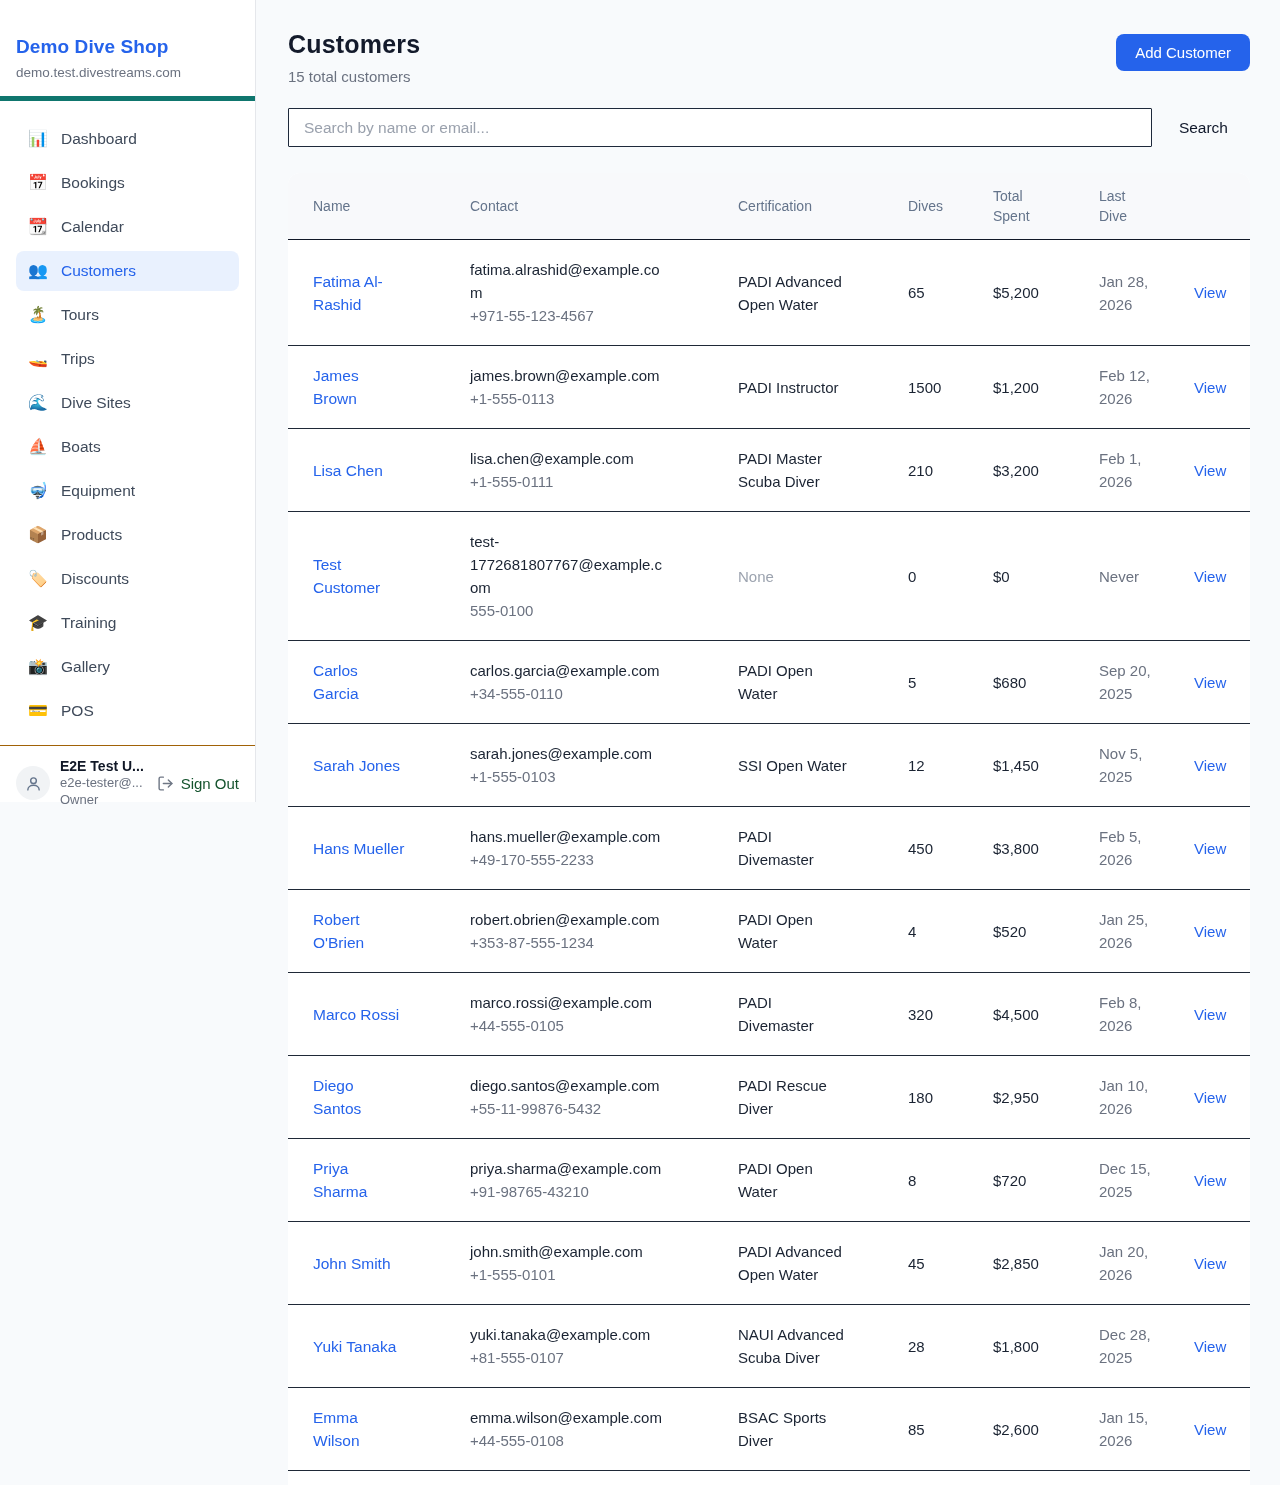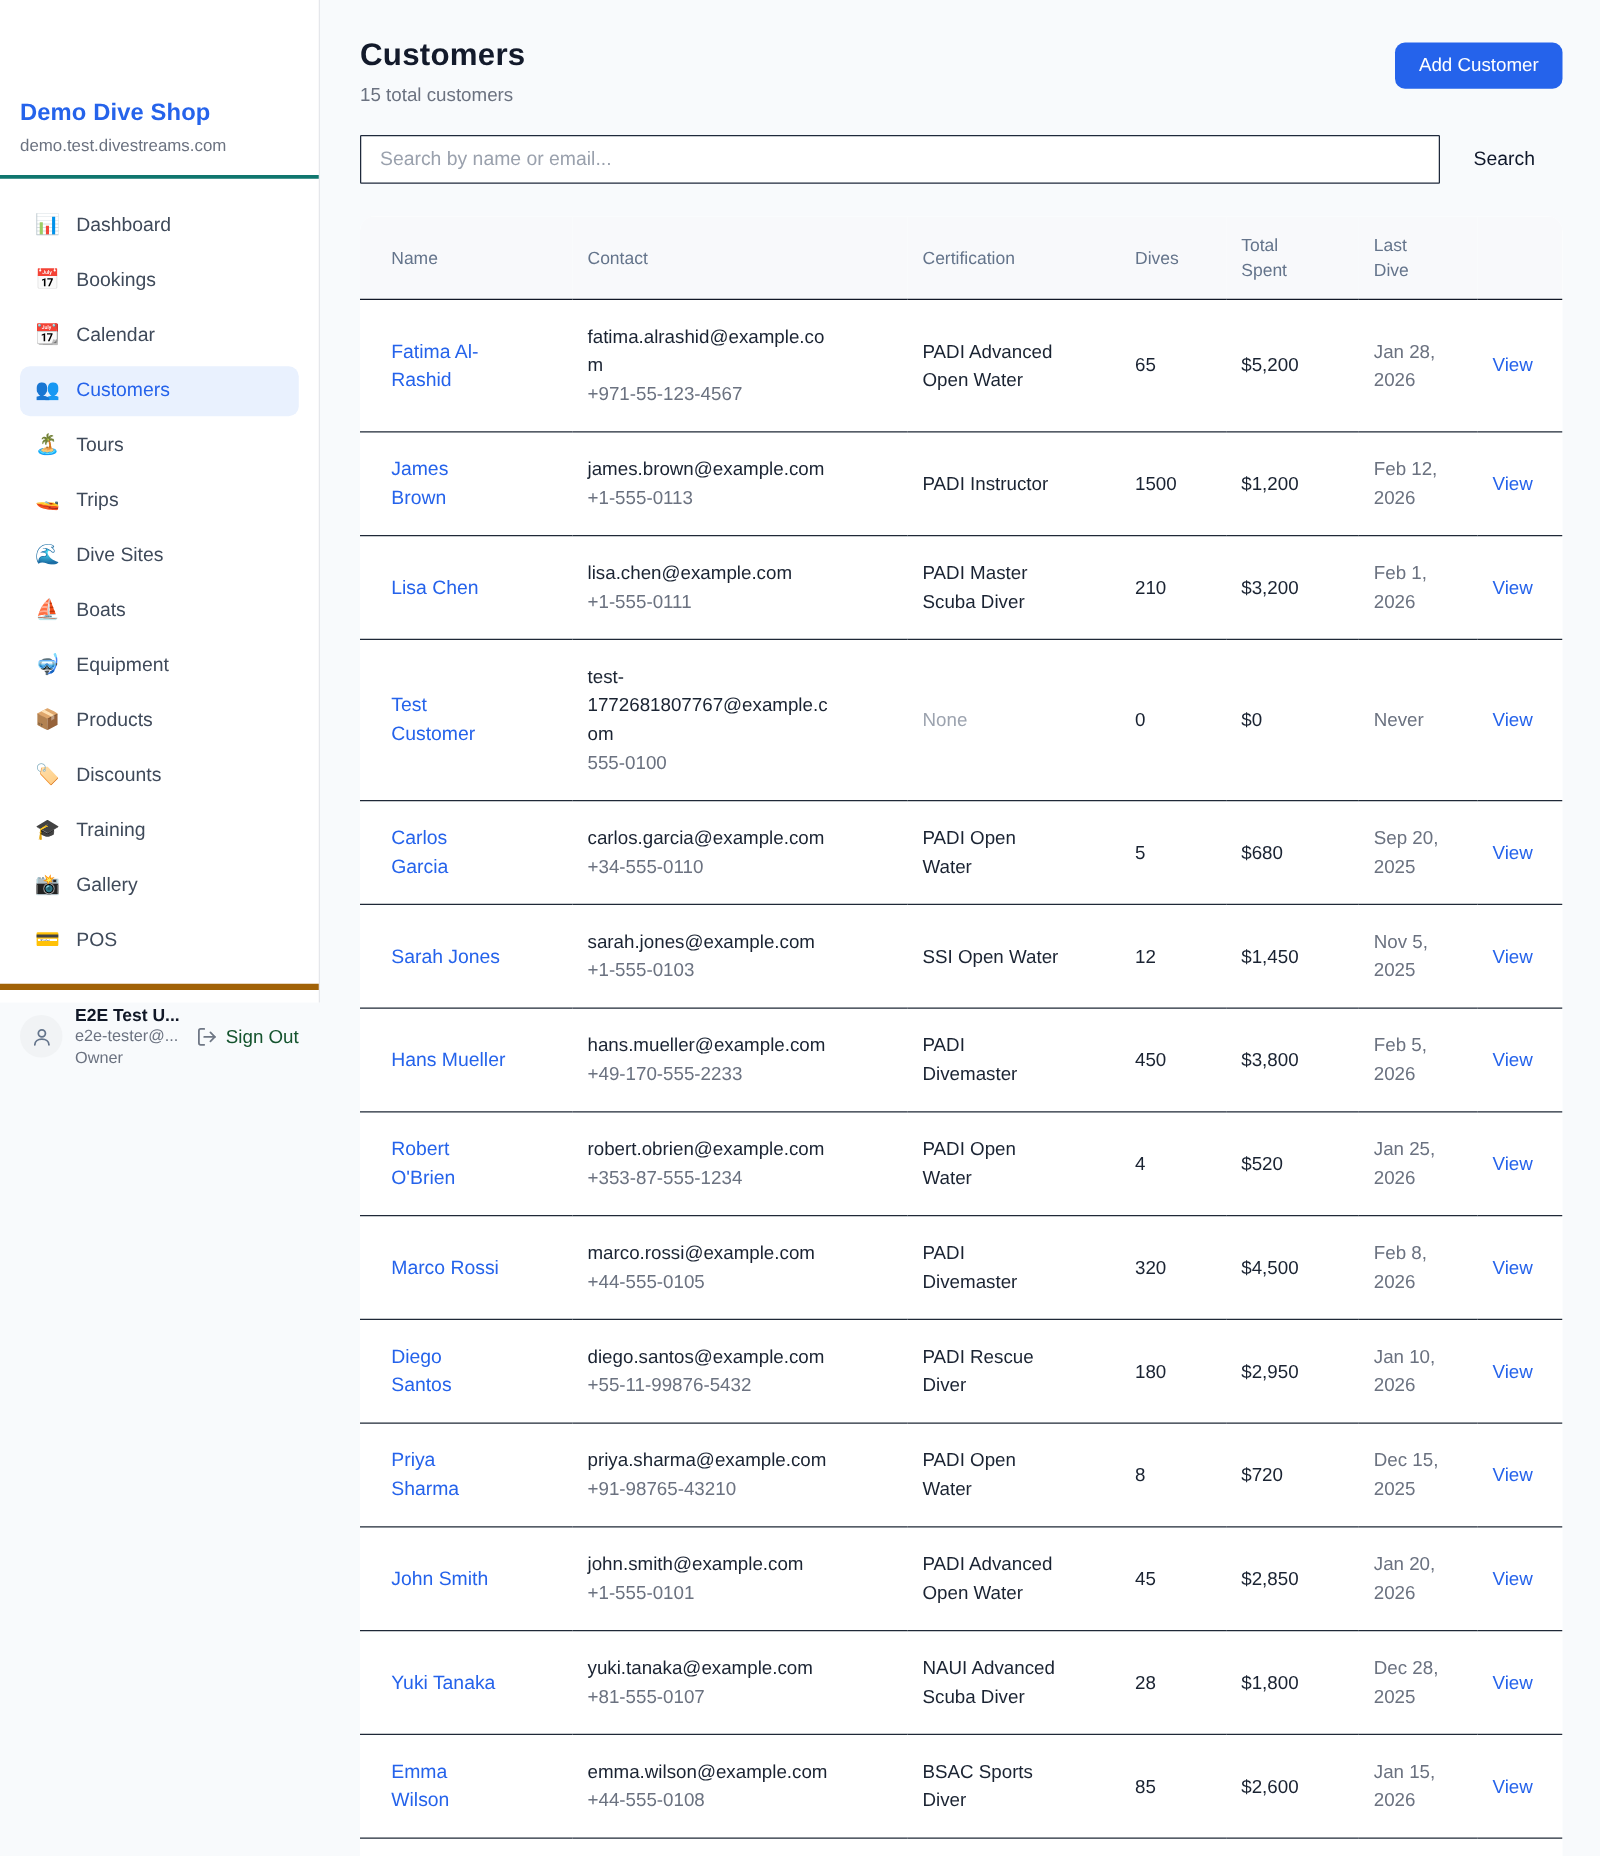--- a/index.html
+++ b/index.html
@@ -17,22 +17,21 @@
     left: 0; top: 0;
     width: 256px;
     height: 802px;
     background: #ffffff;
     border-right: 1px solid #e5e7eb;
     display: flex;
     flex-direction: column;
   }
   .sidebar-header {
     padding: 36px 16px 16px 16px;
-    border-bottom: 3px solid #0f766e;
-    margin-top: 44px;
+    border-bottom: 5px solid #0f766e;
   }
   .shop-name {
     color: #2563eb;
     font-size: 19px;
     font-weight: bold;
     letter-spacing: 0.1px;
   }
   .shop-domain {
     margin-top: 7px;
     font-size: 13.5px;
@@ -58,21 +57,21 @@
     background: #e9f1fe;
     color: #2563eb;
   }
   .nav-icon {
     width: 20px;
     text-align: center;
     font-size: 16px;
     flex: 0 0 20px;
   }
   .sidebar-footer {
-    border-top: 5px solid #a16207;
+    border-top: 1px solid #a16207;
     padding: 12px 16px;
     display: flex;
     align-items: center;
     gap: 10px;
   }
   .avatar {
     width: 34px; height: 34px;
     border-radius: 50%;
     background: #f1f3f5;
     display: flex;

